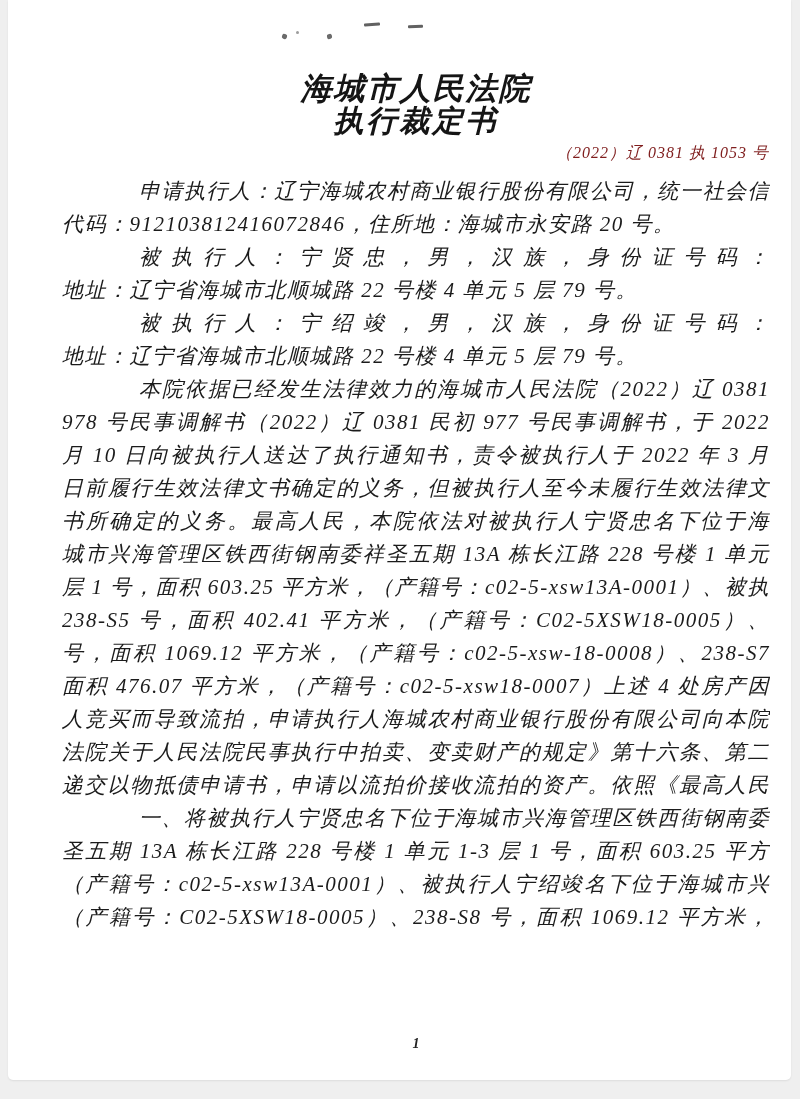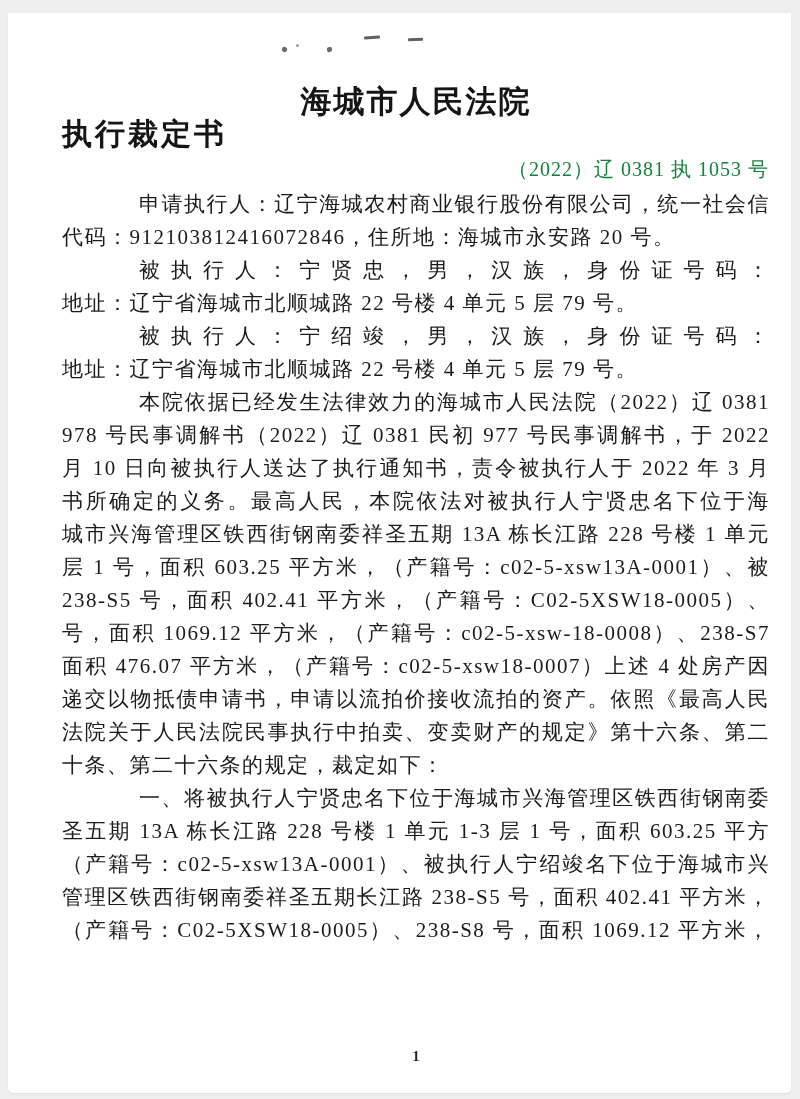--- a/index.html
+++ b/index.html
@@ -5,49 +5,50 @@
   * { box-sizing: border-box; }
   html, body {
     margin: 0; padding: 0;
     width: 800px; height: 1099px;
     background: #efefef;
     font-family: "Liberation Serif", "DejaVu Serif", serif;
     overflow: hidden;
   }
   .page {
     position: absolute;
-    left: 8px; top: 13px;
+    left: 8px; top: 0;
     width: 783px; height: 1080px;
     background: #ffffff;
     border-radius: 0 0 5px 5px;
     box-shadow: 0 1px 2px rgba(0,0,0,0.08);
+    font-style: italic;
   }
   
   .artifact { position: absolute; background: #3a3a3a; }
   .a1 { left: 274px; top: 34px; width: 5px; height: 5px; border-radius: 2px; opacity: .75; transform: rotate(20deg); }
   .a2 { left: 288px; top: 31px; width: 3px; height: 3px; border-radius: 2px; opacity: .5; }
   .a3 { left: 319px; top: 34px; width: 5px; height: 5px; border-radius: 2px; opacity: .75; transform: rotate(-15deg); }
   .a4 { left: 356px; top: 23px; width: 16px; height: 3px; border-radius: 1px; opacity: .8; transform: rotate(-4deg); }
   .a5 { left: 400px; top: 25px; width: 15px; height: 3px; border-radius: 1px; opacity: .8; transform: rotate(-2deg); }
 
   .court-name {
     position: absolute; top: 68px; left: 54px; width: 708px;
     margin: 0; text-align: center;
     font-size: 31px; font-weight: bold; color: #151515;
     letter-spacing: 2px; white-space: nowrap;
   }
   .doc-title {
     position: absolute; top: 101px; left: 54px; width: 708px;
-    margin: 0; text-align: left;
+    margin: 0; text-align: center;
     font-size: 30px; font-weight: bold; color: #151515;
     letter-spacing: 3px; white-space: nowrap;
   }
   .case-number {
     position: absolute; top: 143px; right: 22px;
-    font-size: 20px; color: #15803d; letter-spacing: 1px;
+    font-size: 16px; color: #7f1d1d; letter-spacing: 1px;
     white-space: nowrap;
   }
   .body {
     position: absolute; top: 175px; left: 54px; width: 708px;
   }
   .line {
     height: 33px; line-height: 33px;
     font-size: 21px; color: #1b1b1b;
     letter-spacing: 1.5px;
     white-space: nowrap; overflow: visible;
@@ -81,30 +82,30 @@
   <div class="body">
       <div class="line justify indent">申请执行人：辽宁海城农村商业银行股份有限公司，统一社会信用</div>
       <div class="line">代码：912103812416072846，住所地：海城市永安路 20 号。</div>
       <div class="line justify indent">被执行人：宁贤忠，男，汉族，身份证号码：210381196710160414，</div>
       <div class="line">地址：辽宁省海城市北顺城路 22 号楼 4 单元 5 层 79 号。</div>
       <div class="line justify indent">被执行人：宁绍竣，男，汉族，身份证号码：21038119940525045X，</div>
       <div class="line">地址：辽宁省海城市北顺城路 22 号楼 4 单元 5 层 79 号。</div>
       <div class="line justify indent">本院依据已经发生法律效力的海城市人民法院（2022）辽 0381 民初</div>
       <div class="line justify">978 号民事调解书（2022）辽 0381 民初 977 号民事调解书，于 2022 年 3</div>
       <div class="line justify">月 10 日向被执行人送达了执行通知书，责令被执行人于 2022 年 3 月 10</div>
+      <div class="line justify">日前履行生效法律文书确定的义务，但被执行人至今未履行生效法律文</div>
       <div class="line justify">书所确定的义务。最高人民，本院依法对被执行人宁贤忠名下位于海</div>
       <div class="line justify">城市兴海管理区铁西街钢南委祥圣五期 13A 栋长江路 228 号楼 1 单元 1-3</div>
       <div class="line justify">层 1 号，面积 603.25 平方米，（产籍号：c02-5-xsw13A-0001）、被执行</div>
       <div class="line justify">238-S5 号，面积 402.41 平方米，（产籍号：C02-5XSW18-0005）、238-S8</div>
       <div class="line justify">号，面积 1069.12 平方米，（产籍号：c02-5-xsw-18-0008）、238-S7 号，</div>
       <div class="line justify">面积 476.07 平方米，（产籍号：c02-5-xsw18-0007）上述 4 处房产因无</div>
+      <div class="line justify">人竞买而导致流拍，申请执行人海城农村商业银行股份有限公司向本院</div>
+      <div class="line justify">法院关于人民法院民事执行中拍卖、变卖财产的规定》第十六条、第二</div>
       <div class="line justify">递交以物抵债申请书，申请以流拍价接收流拍的资产。依照《最高人民</div>
-      <div class="line justify">法院关于人民法院民事执行中拍卖、变卖财产的规定》第十六条、第二</div>
-      <div class="line">十条、第二十六条的规定，裁定如下：</div>
       <div class="line justify indent">一、将被执行人宁贤忠名下位于海城市兴海管理区铁西街钢南委祥</div>
       <div class="line justify">圣五期 13A 栋长江路 228 号楼 1 单元 1-3 层 1 号，面积 603.25 平方米，</div>
       <div class="line justify">（产籍号：c02-5-xsw13A-0001）、被执行人宁绍竣名下位于海城市兴海</div>
-      <div class="line justify">管理区铁西街钢南委祥圣五期长江路 238-S5 号，面积 402.41 平方米，</div>
       <div class="line justify">（产籍号：C02-5XSW18-0005）、238-S8 号，面积 1069.12 平方米，（产</div>
     </div>
 
   <div class="page-number">1</div>
 </div>
 
 </body></html>

